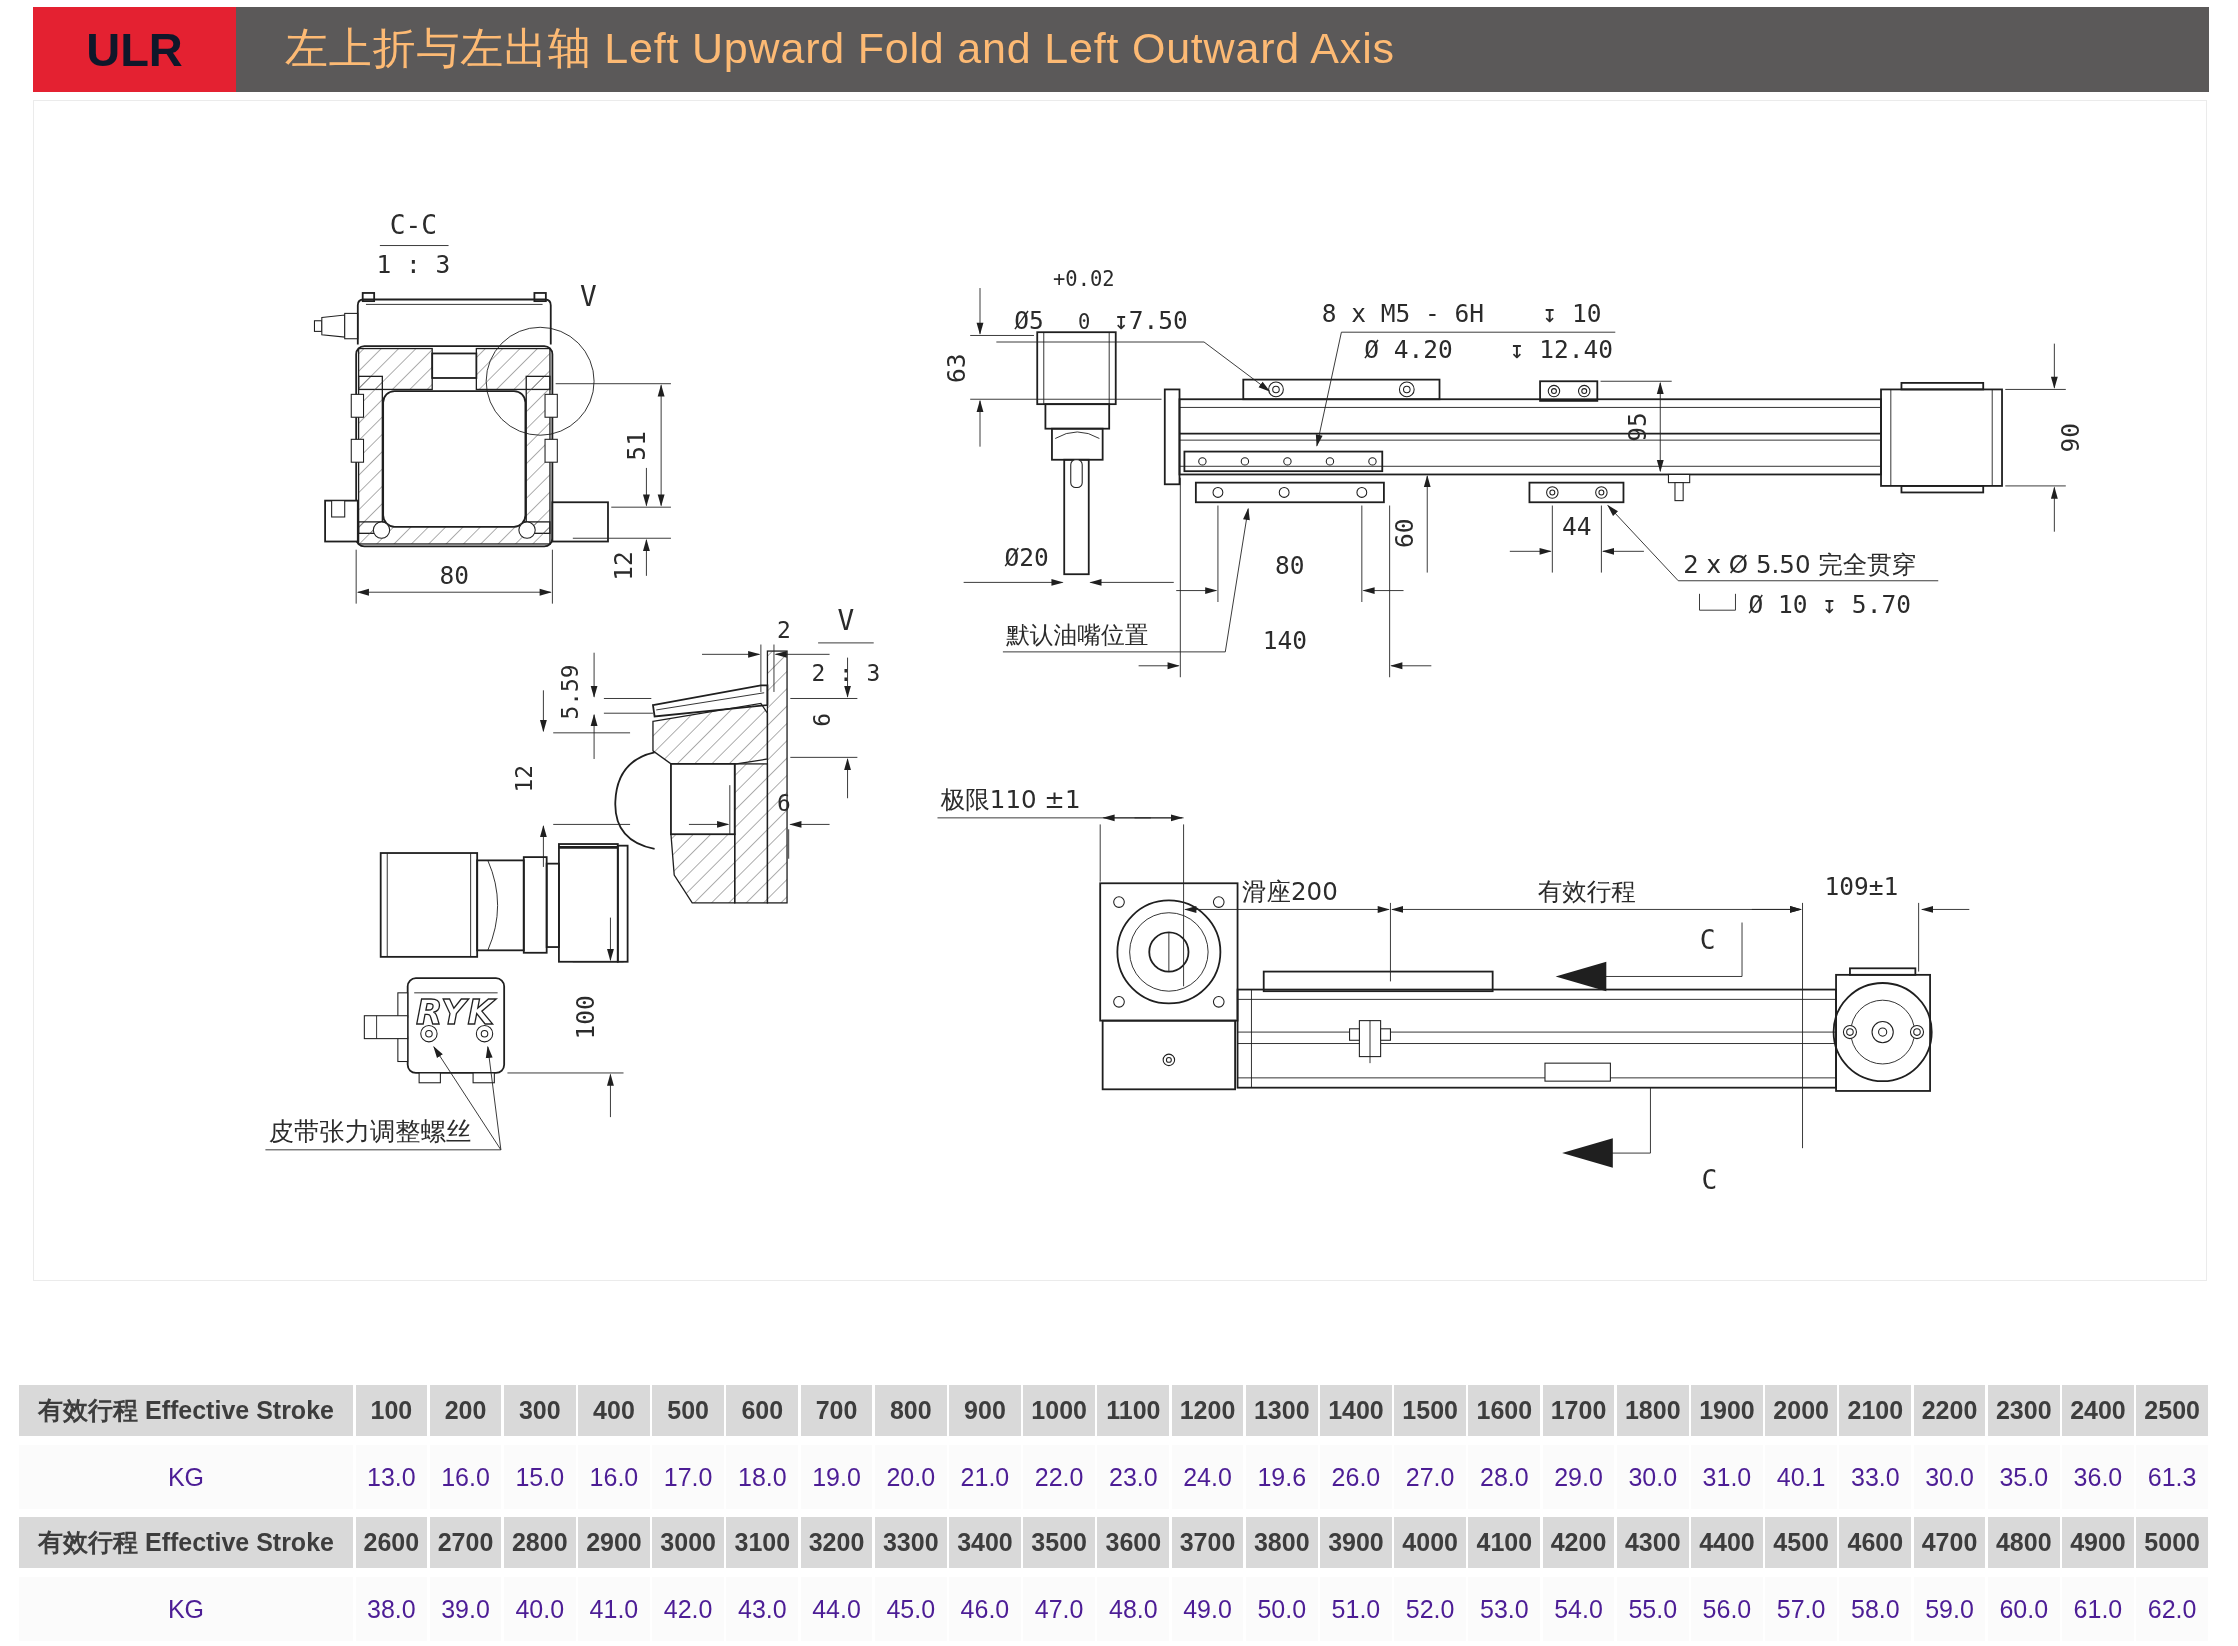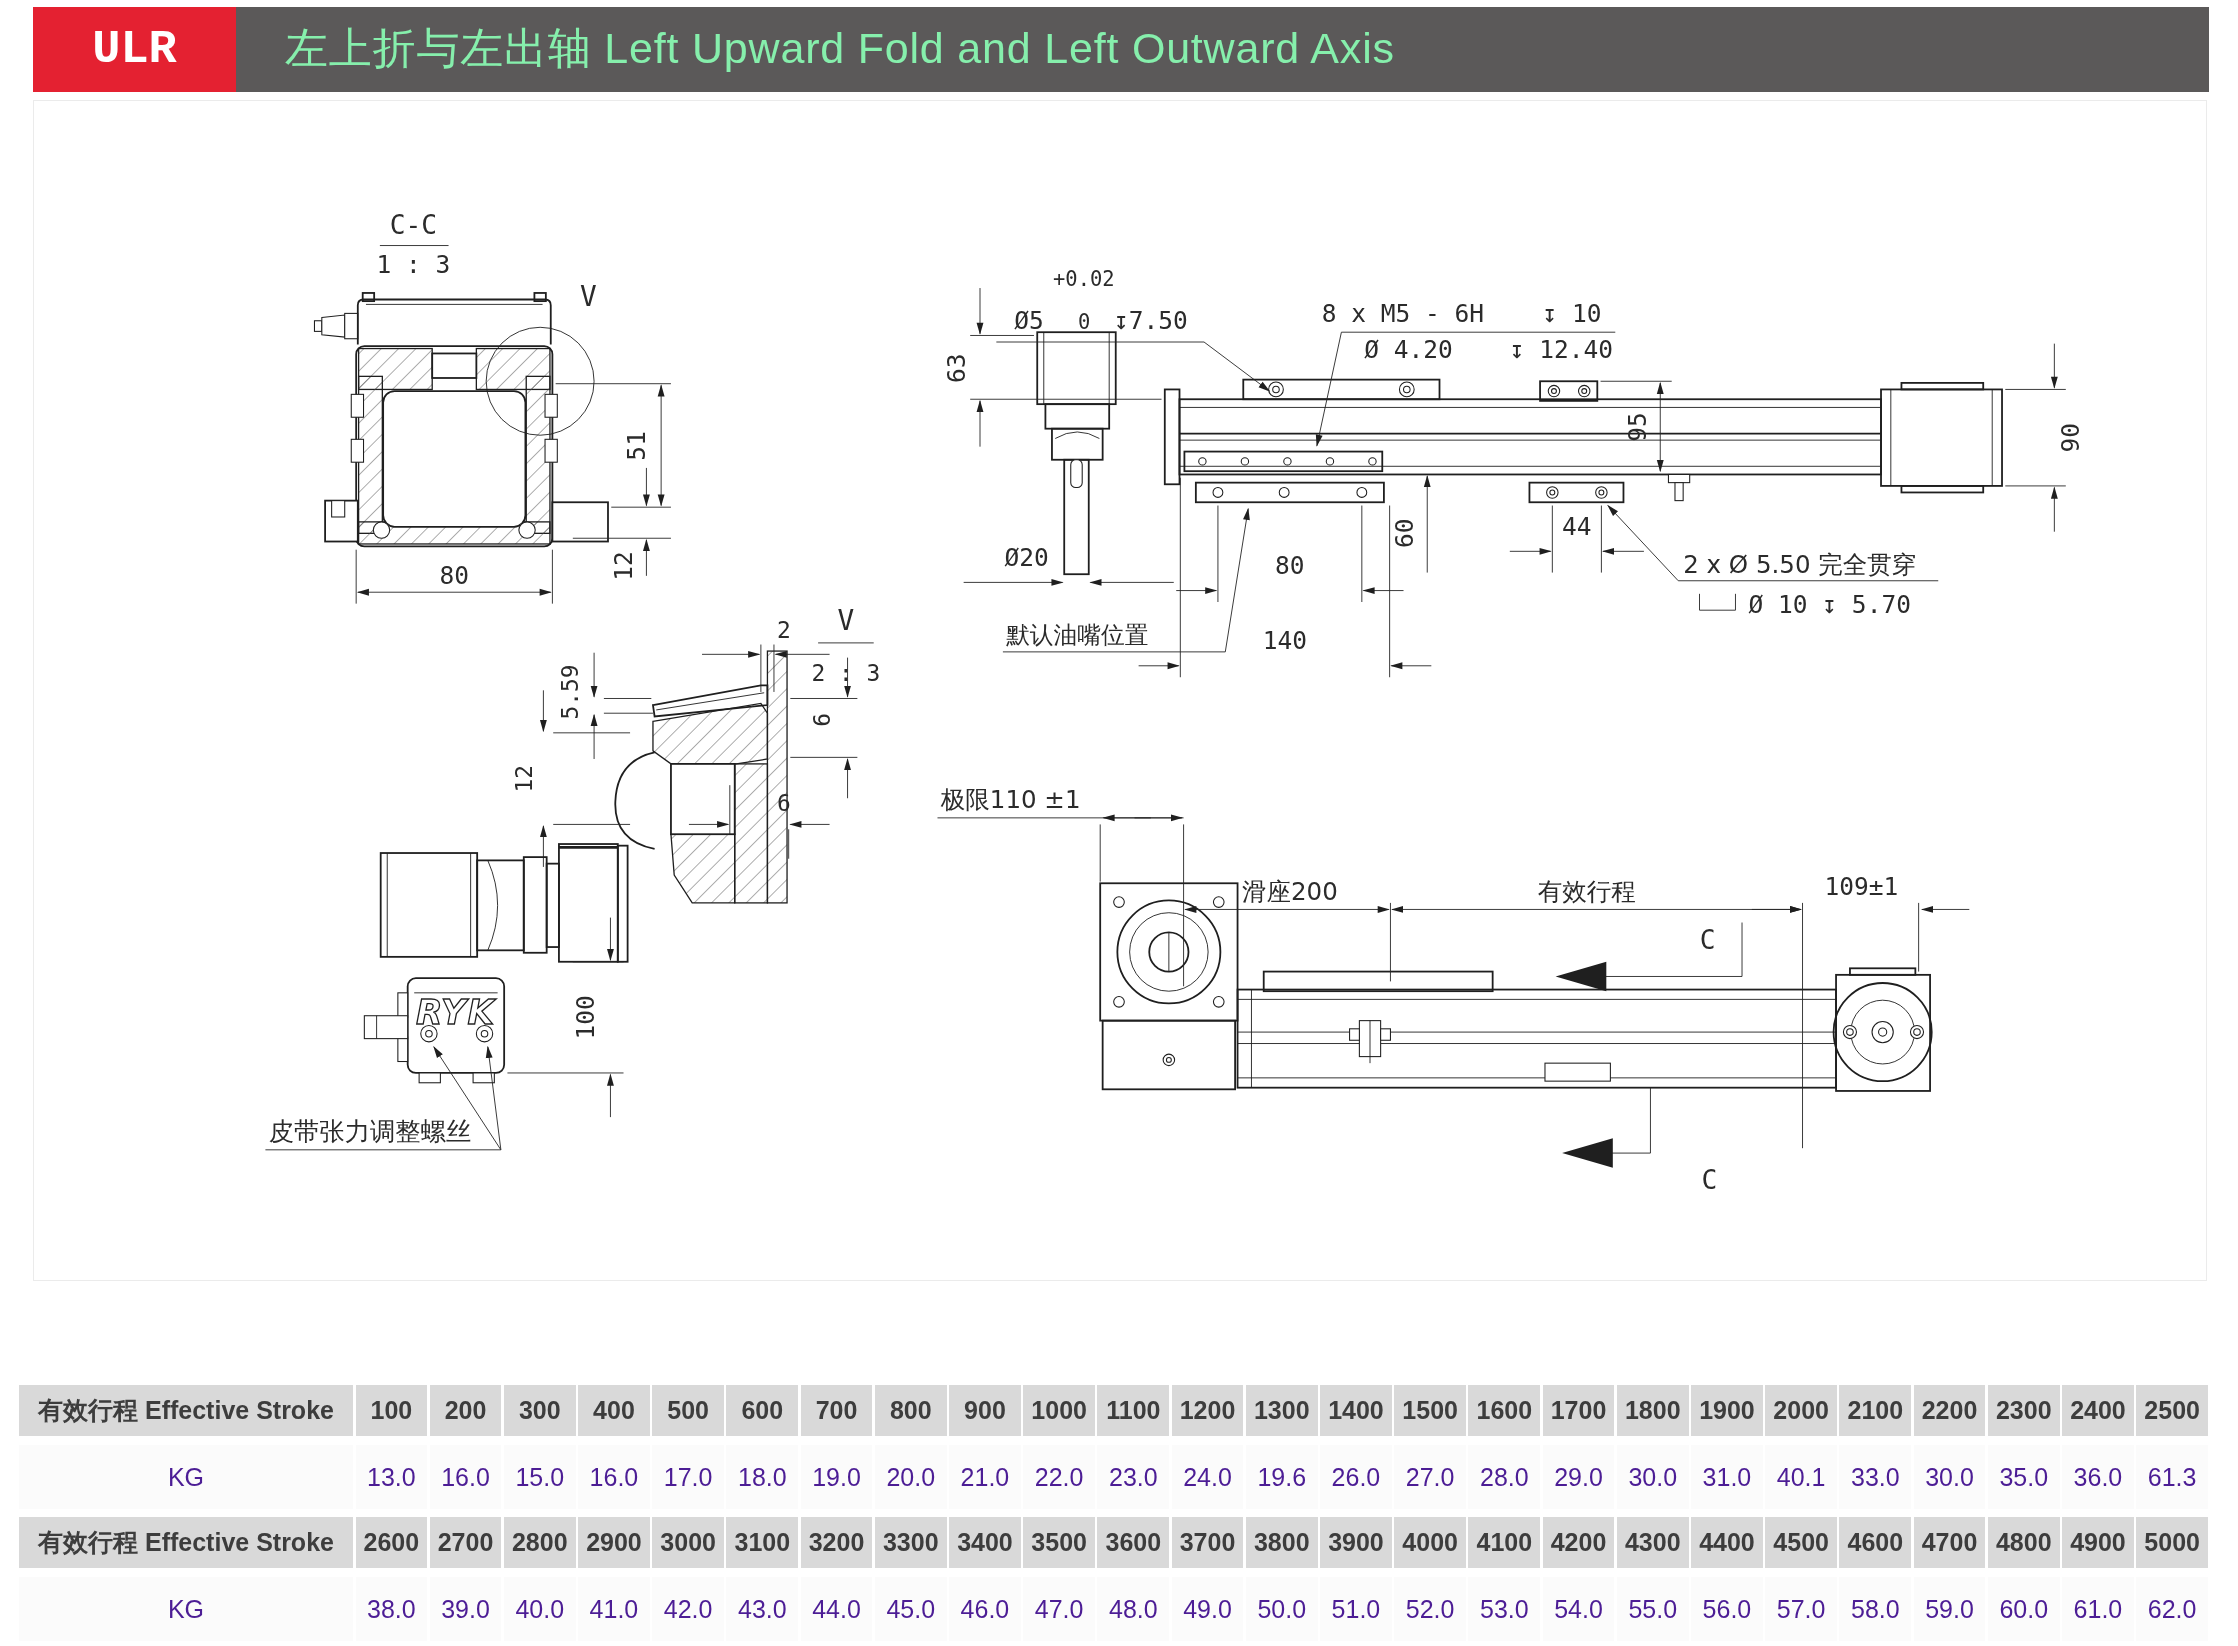--- a/index.html
+++ b/index.html
@@ -2,23 +2,23 @@
 <html style="font-size:13px"><head>
 <meta charset="utf-8">
 <style>
   html,body{margin:0;padding:0;}
   body{width:2239px;height:1646px;background:#fff;position:relative;
        font-family:"Liberation Sans",sans-serif;overflow:hidden;}
 
   
   .header{position:absolute;left:33px;top:6.5px;width:2176px;height:85px;
           display:flex;align-items:stretch;}
-  .badge{width:203px;color:#ffffff;font-size:47px;font-weight:bold;
-         display:flex;align-items:center;justify-content:center;flex:none;font-family:Liberation Mono, monospace;}
-  .titlebar{flex:1;color:#86efac;font-size:43px;font-weight:500;letter-spacing:0.8px;
+  .badge{width:203px;color:#0f172a;font-size:47px;font-weight:bold;
+         display:flex;align-items:center;justify-content:center;flex:none;}
+  .titlebar{flex:1;color:#fdba74;font-size:43px;font-weight:500;letter-spacing:0.8px;
             display:flex;align-items:center;padding-left:49px;}
 
   
   .frame{position:absolute;left:33px;top:100px;width:2172px;height:1179px;
          border:1.6px solid #ebebeb;background:#fff;}
   svg.drawing{position:absolute;left:33px;top:100px;}
 
   .ln{fill:none;stroke:#1f1f1f;stroke-width:2.2}
   .lb{fill:none;stroke:#1f1f1f;stroke-width:3.4}
   .lt{fill:none;stroke:#1f1f1f;stroke-width:1.1}

